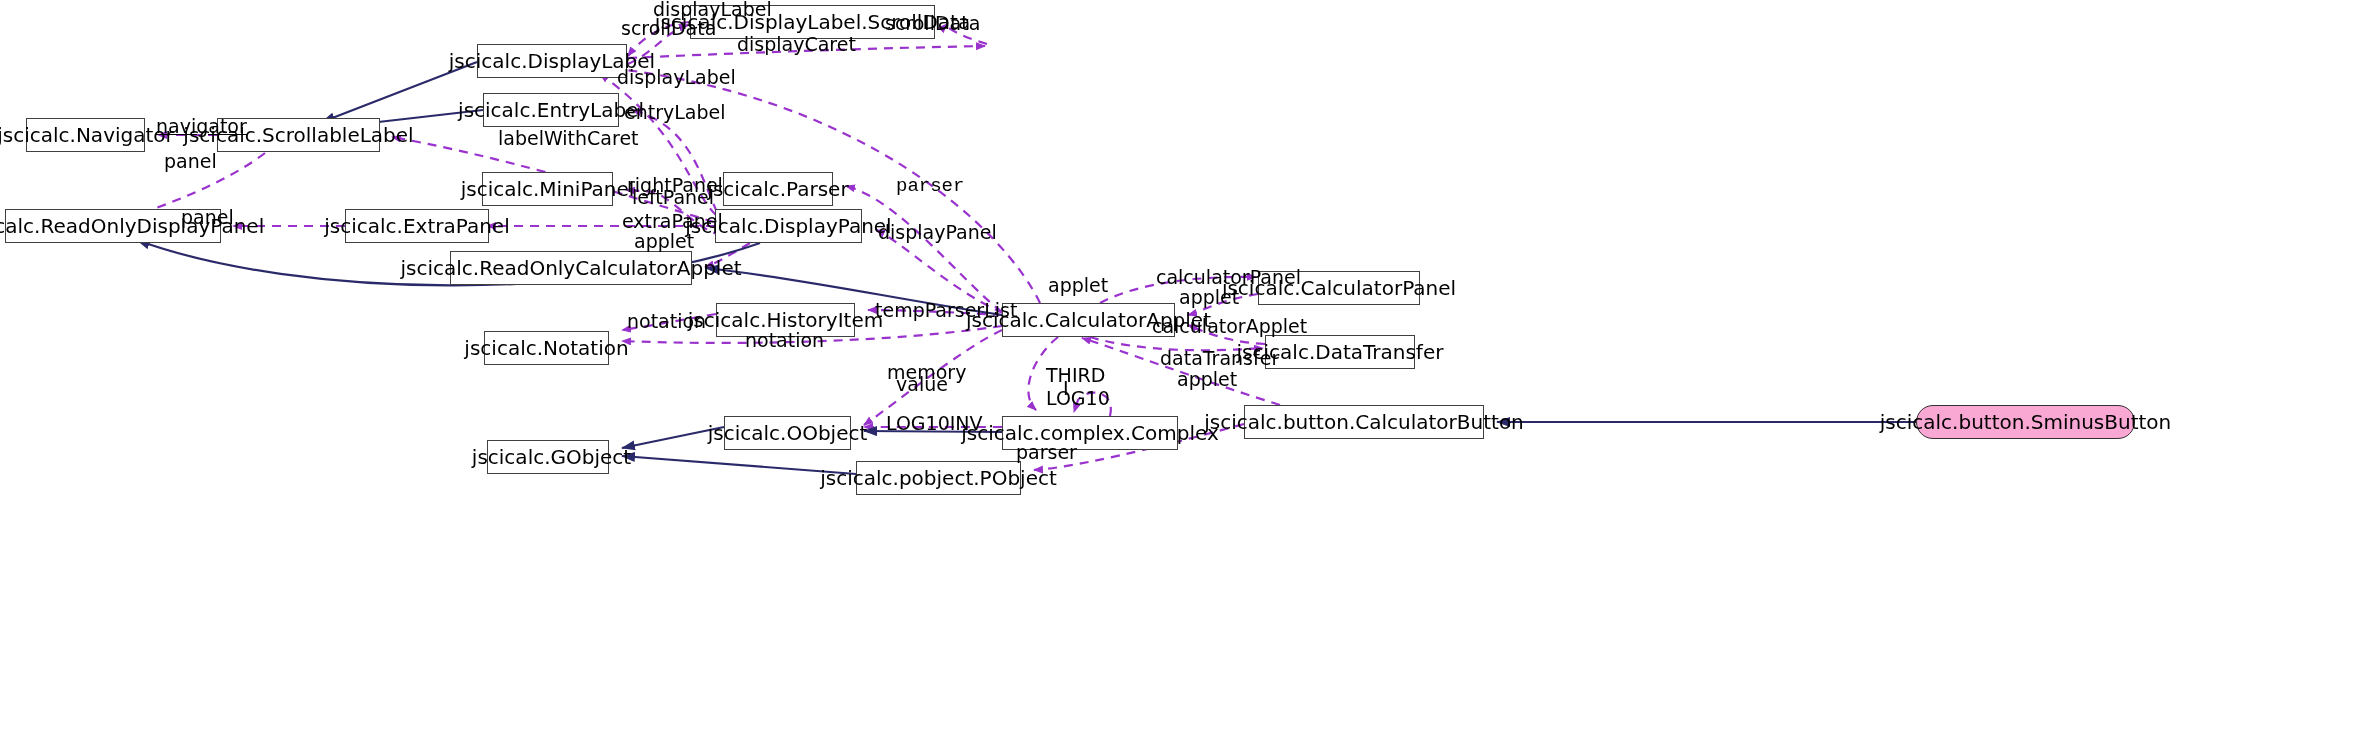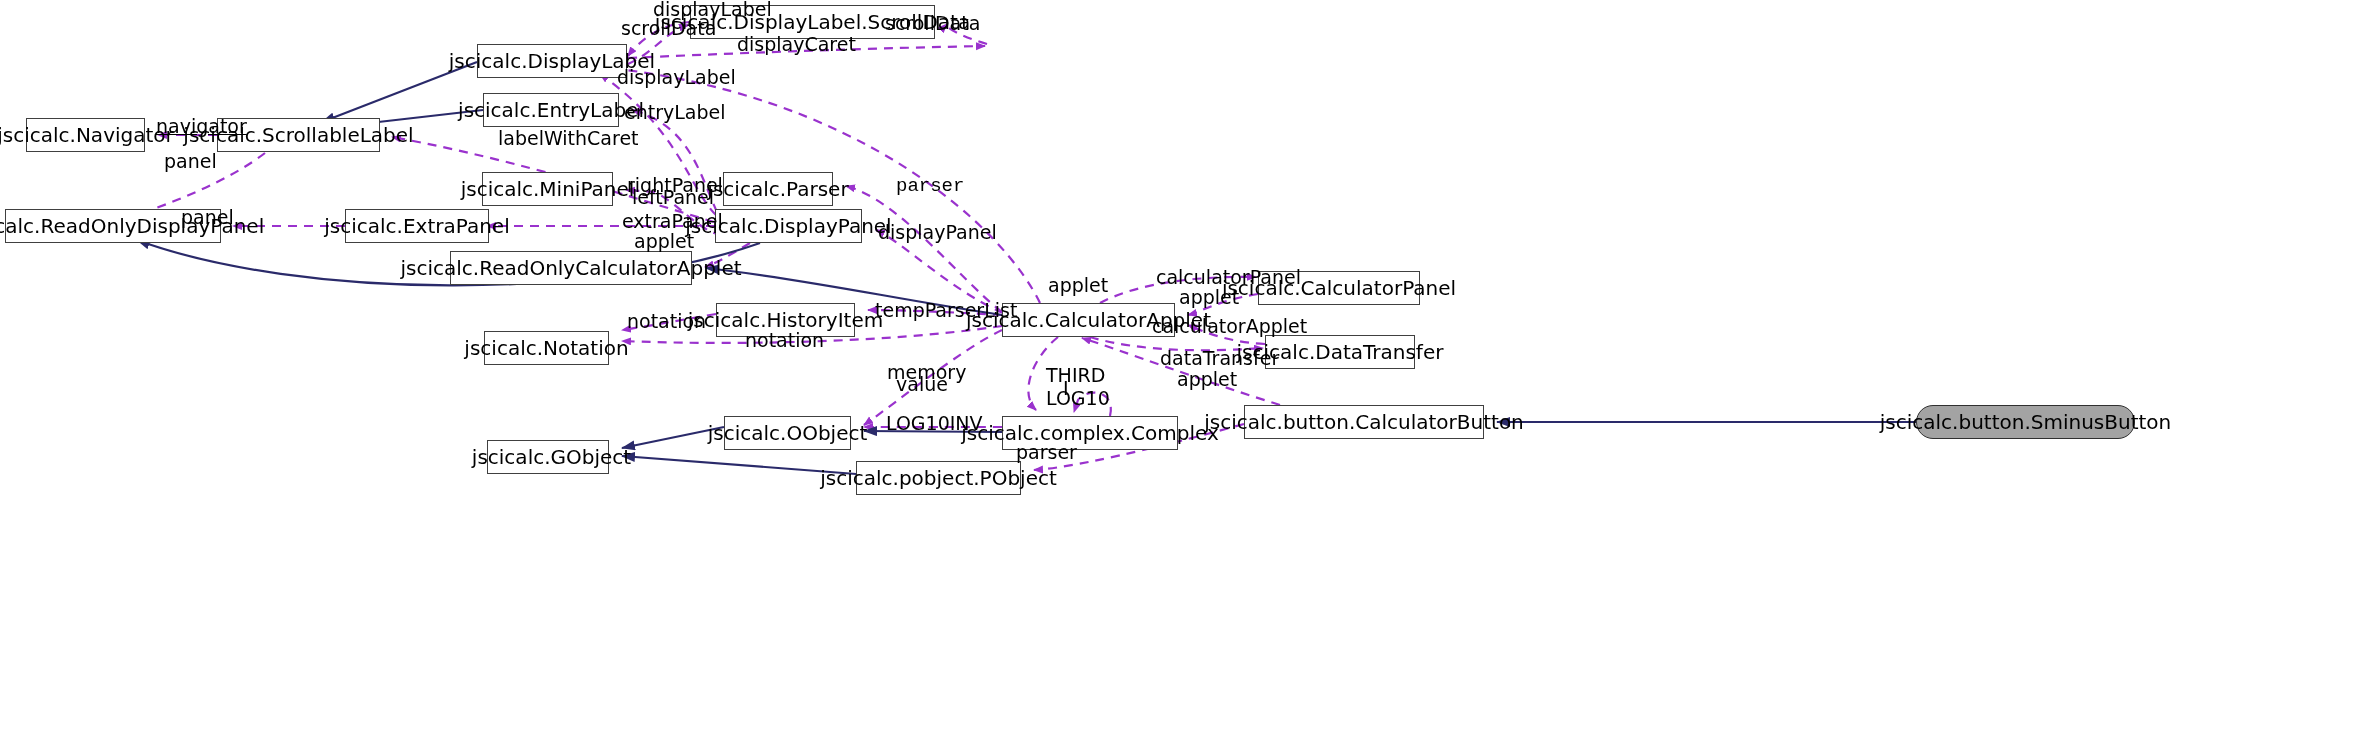--- a/index.html
+++ b/index.html
@@ -14,21 +14,21 @@
     color:#000000;
     font-size:20px;
     line-height:1;
     display:flex;
     align-items:center;
     justify-content:center;
     white-space:nowrap;
     padding:0 9px;
     height:34px;
   }
-  .node.highlight{background:#a3a3a3;border-color:#303030;border-radius:17px;}
+  .node.highlight{background:#f9a8d4;border-color:#303030;border-radius:17px;}
   .edge-label{
     position:absolute;
     font-size:19px;
     color:#000000;
     white-space:nowrap;
     background:transparent;
     line-height:1.05;
     text-align:center;
   }
 </style>

